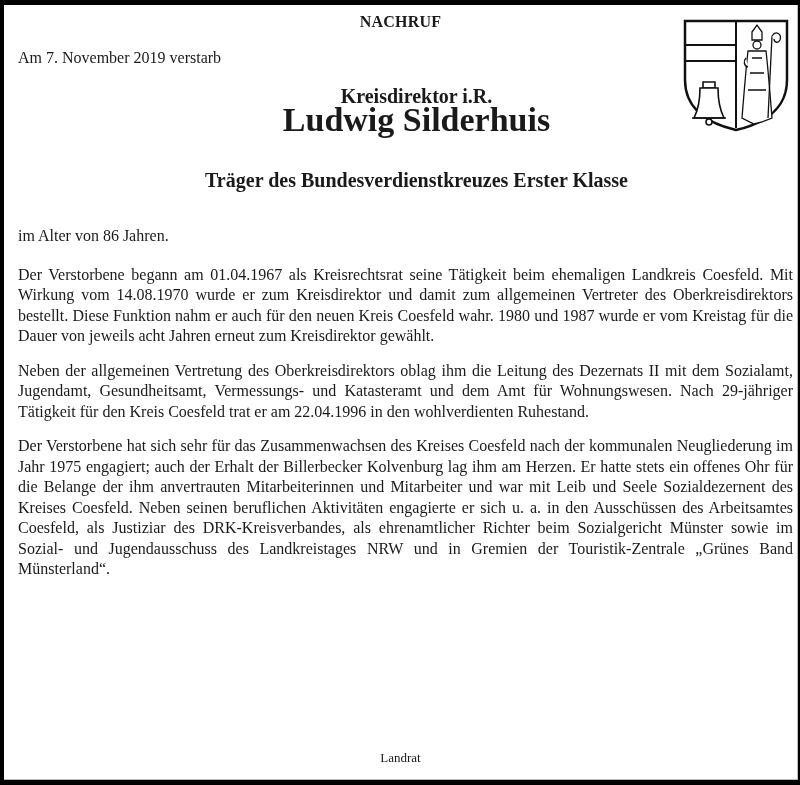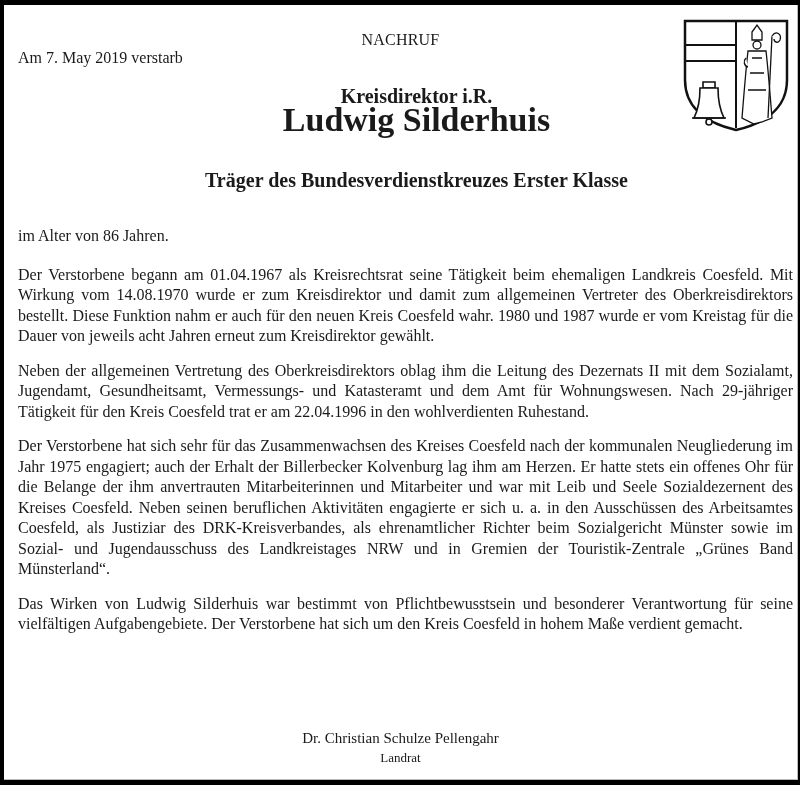--- a/index.html
+++ b/index.html
@@ -8,22 +8,22 @@
       position: absolute; left: 4px; top: 5px; width: 793px; height: 774px;
       background: #fff;
       border-right: 1px solid #bbb; border-bottom: 1px solid #bbb;
     }
     .doc {
       position: absolute; inset: 0;
       font-family: "Liberation Serif", "DejaVu Serif", serif;
       color: #1a1a1a;
     }
     .heading {
-      position: absolute; left: 0; right: 0; top: 26px;
-      text-align: center; font-weight: normal; font-size: 16px; letter-spacing: 0.2px;
+      position: absolute; left: 0; right: 0; top: 8px;
+      text-align: center; font-weight: bold; font-size: 16px; letter-spacing: 0.2px;
     }
     .intro {
       position: absolute; left: 14px; top: 44px; font-size: 16px;
     }
     .title-block { position: absolute; left: 0; width: 100%; text-align: center; margin-left: 16px; }
     .rank { top: 80px; font-weight: bold; font-size: 20px; }
     .name { top: 96px; font-weight: bold; font-size: 34px; }
     .honor { top: 164px; font-weight: bold; font-size: 20px; }
 
     .crest {
@@ -44,21 +44,21 @@
     .signer { top: 725px; font-size: 15px; }
     .role { top: 745px; font-size: 13px; }
   </style>
 </head>
 <body>
 
 <div class="frame">
   <div class="doc">
 
     <div class="heading">NACHRUF</div>
-    <div class="intro">Am 7. May 2019 verstarb</div>
+    <div class="intro">Am 7. November 2019 verstarb</div>
 
     <div class="title-block rank">Kreisdirektor i.R.</div>
     <div class="title-block name">Ludwig Silderhuis</div>
     <div class="title-block honor">Träger des Bundesverdienstkreuzes Erster Klasse</div>
 
     <div class="crest">
       <svg width="108" height="114" viewBox="0 0 108 114">
 
         <path d="M3 3 H105 V62 C105 92 80 106 54 112 C28 106 3 92 3 62 Z" fill="#fff" stroke="#111" stroke-width="2.5"></path>
         <line x1="54" y1="3" x2="54" y2="110" stroke="#111" stroke-width="2"></line>
@@ -83,20 +83,18 @@
           <path d="M64 40 c-3 3 -2 8 2 9"></path>
         </g>
       </svg>
     </div>
 
     <div class="body-text">
       <p class="age">im Alter von 86 Jahren.</p>
       <p>Der Verstorbene begann am 01.04.1967 als Kreisrechtsrat seine Tätigkeit beim ehemaligen Landkreis Coesfeld. Mit Wirkung vom 14.08.1970 wurde er zum Kreisdirektor und damit zum allgemeinen Vertreter des Oberkreisdirektors bestellt. Diese Funktion nahm er auch für den neuen Kreis Coesfeld wahr. 1980 und 1987 wurde er vom Kreistag für die Dauer von jeweils acht Jahren erneut zum Kreisdirektor gewählt.</p>
       <p>Neben der allgemeinen Vertretung des Oberkreisdirektors oblag ihm die Leitung des Dezernats II mit dem Sozialamt, Jugendamt, Gesundheitsamt, Vermessungs- und Katasteramt und dem Amt für Wohnungswesen. Nach 29-jähriger Tätigkeit für den Kreis Coesfeld trat er am 22.04.1996 in den wohlverdienten Ruhestand.</p>
       <p>Der Verstorbene hat sich sehr für das Zusammenwachsen des Kreises Coesfeld nach der kommunalen Neugliederung im Jahr 1975 engagiert; auch der Erhalt der Billerbecker Kolvenburg lag ihm am Herzen. Er hatte stets ein offenes Ohr für die Belange der ihm anvertrauten Mitarbeiterinnen und Mitarbeiter und war mit Leib und Seele Sozialdezernent des Kreises Coesfeld. Neben seinen beruflichen Aktivitäten engagierte er sich u. a. in den Ausschüssen des Arbeitsamtes Coesfeld, als Justiziar des DRK-Kreisverbandes, als ehrenamtlicher Richter beim Sozialgericht Münster sowie im Sozial- und Jugendausschuss des Landkreistages NRW und in Gremien der Touristik-Zentrale „Grünes Band Münsterland“.</p>
-      <p>Das Wirken von Ludwig Silderhuis war bestimmt von Pflichtbewusstsein und besonderer Verantwortung für seine vielfältigen Aufgabengebiete. Der Verstorbene hat sich um den Kreis Coesfeld in hohem Maße verdient gemacht.</p>
     </div>
 
-    <div class="sign signer">Dr. Christian Schulze Pellengahr</div>
     <div class="sign role">Landrat</div>
 
   </div>
 </div>
 
 </body></html>

